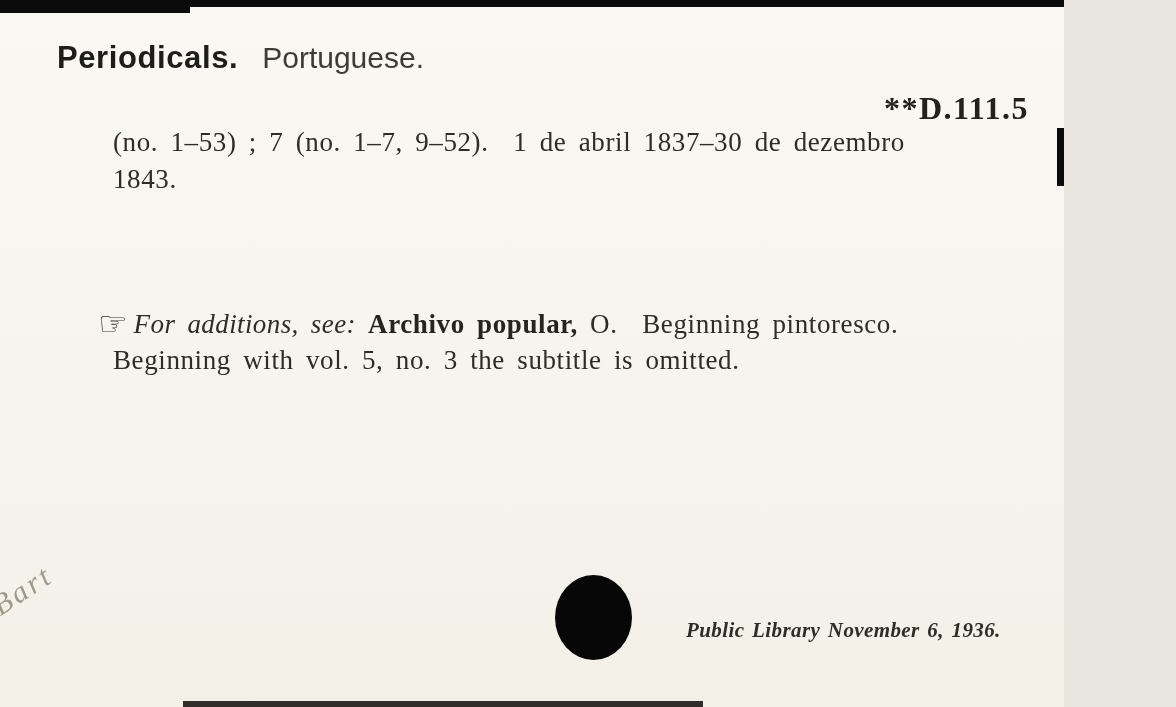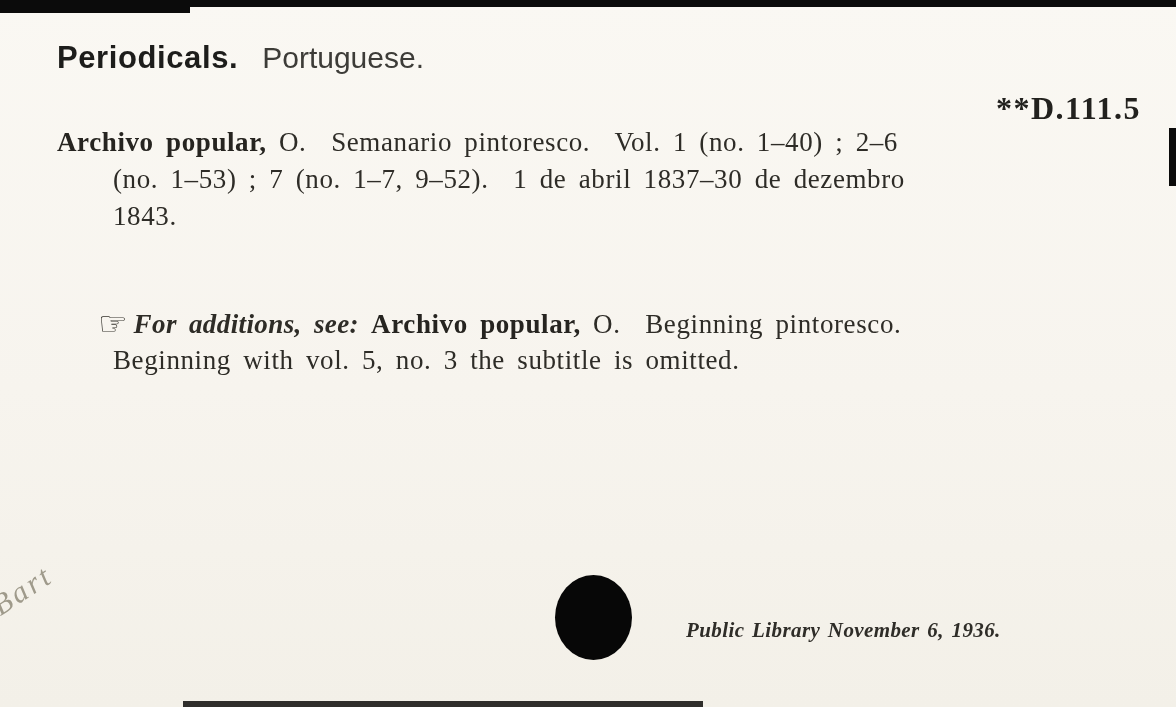--- a/index.html
+++ b/index.html
@@ -2,21 +2,21 @@
 <html style="--paper: #f7f4ee; --ink: #2e2c27; --edge: #0b0b0b;"><head>
 <meta charset="utf-8">
 <style>
   html,body{margin:0;padding:0;}
   body{
     width:1176px;height:707px;
     font-family:"Liberation Serif","DejaVu Serif",serif;
     background:#e9e6df;
   }
   .scan{
-    position:relative;width:1176px;height:707px;overflow:hidden;
+    position:relative;width:1064px;height:707px;overflow:hidden;
     background:linear-gradient(180deg,#faf8f3 0%, var(--paper,#f7f4ee) 55%, #f3f0e8 100%);
     color:var(--ink,#2e2c27);
   }
   
   .edge{position:absolute;background:var(--edge,#0b0b0b);}
   .edge-top{top:0;left:0;width:1176px;height:7px;}
   .edge-top-left{top:0;left:0;width:190px;height:13px;}
   .edge-right{top:128px;right:0;width:7px;height:58px;}
   .edge-bottom{bottom:0;left:183px;width:520px;height:6px;background:#2f2e2b;}
 
@@ -34,21 +34,21 @@
     letter-spacing:.6px;word-spacing:5px;color:var(--ink,#2e2c27);}
   .line{display:block;white-space:pre;line-height:37px;height:37px;}
   .indent{padding-left:56px;}
   .entry{top:124px;}
   .imprint{top:235px;}
   .note{top:305px;}
   .dash{display:inline-block;width:56px;}
   .noteline{padding-left:41px;}
   .manicule{font-family:"DejaVu Sans",sans-serif;font-size:33px;
     letter-spacing:0;margin-right:6px;vertical-align:-2px;color:#34322c;}
-  .note i{letter-spacing:.4px;font-weight:bold;}
+  .note i{letter-spacing:.4px;}
   b{font-weight:700;color:#262420;}
 
   
   .handwritten{position:absolute;left:4px;top:588px;
     transform:rotate(-33deg);transform-origin:left bottom;
     font-style:italic;font-size:30px;letter-spacing:3px;
     color:#8a8574;opacity:.8;white-space:pre;}
   .printed{position:absolute;top:618px;white-space:pre;
     font-style:italic;font-weight:700;font-size:21px;
     letter-spacing:.4px;word-spacing:2px;color:#2f2d28;}
@@ -67,21 +67,20 @@
   <div class="edge edge-top"></div>
   <div class="edge edge-top-left"></div>
   <div class="edge edge-right"></div>
   <div class="edge edge-bottom"></div>
 
   <div class="header"><span class="subject">Periodicals.</span><span class="language">Portuguese.</span></div>
 
   <div class="callnum">**D.111.5</div>
 
   <div class="textblock entry">
-    <span class="line"><b>Archivo popular,</b><span> O.  Semanario pintoresco.  Vol. 1 (no. 1–40) ; 2–6</span></span>
     <span class="line indent">(no. 1–53) ; 7 (no. 1–7, 9–52).  1 de abril 1837–30 de dezembro</span>
     <span class="line indent">1843.</span>
   </div>
 
 
   <div class="textblock note">
     <span class="line noteline"><span class="manicule">☞</span><i>For additions, see: </i><b>Archivo popular,</b><span> O.  Beginning pintoresco.</span></span>
     <span class="line indent">Beginning with vol. 5, no. 3 the subtitle is omitted.</span>
   </div>
 

